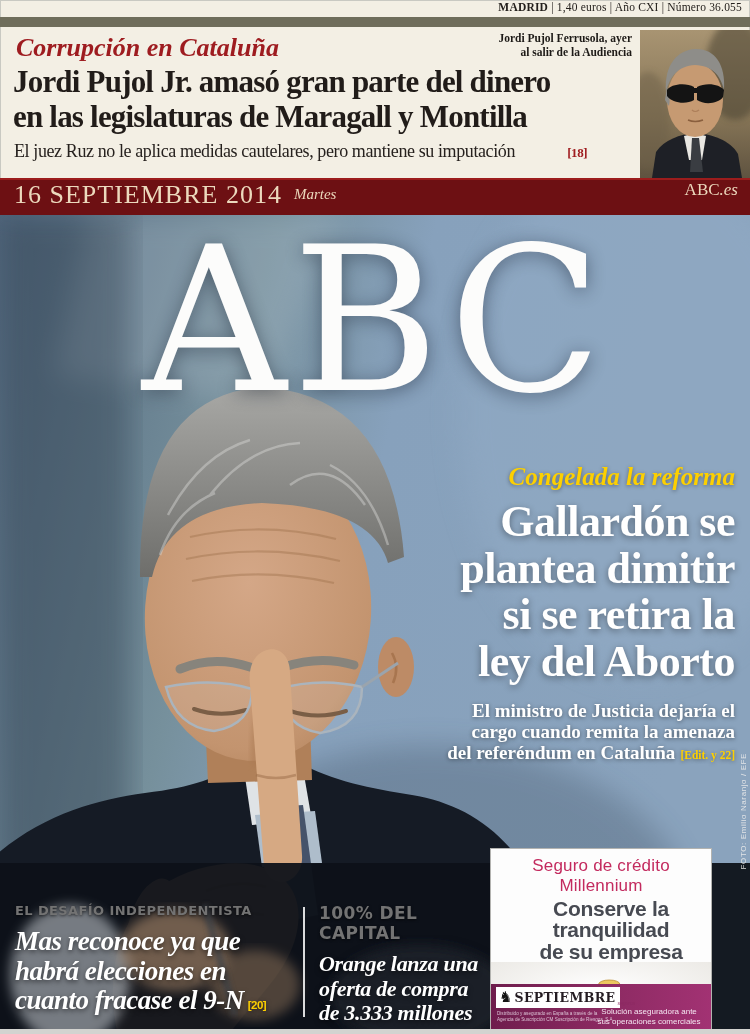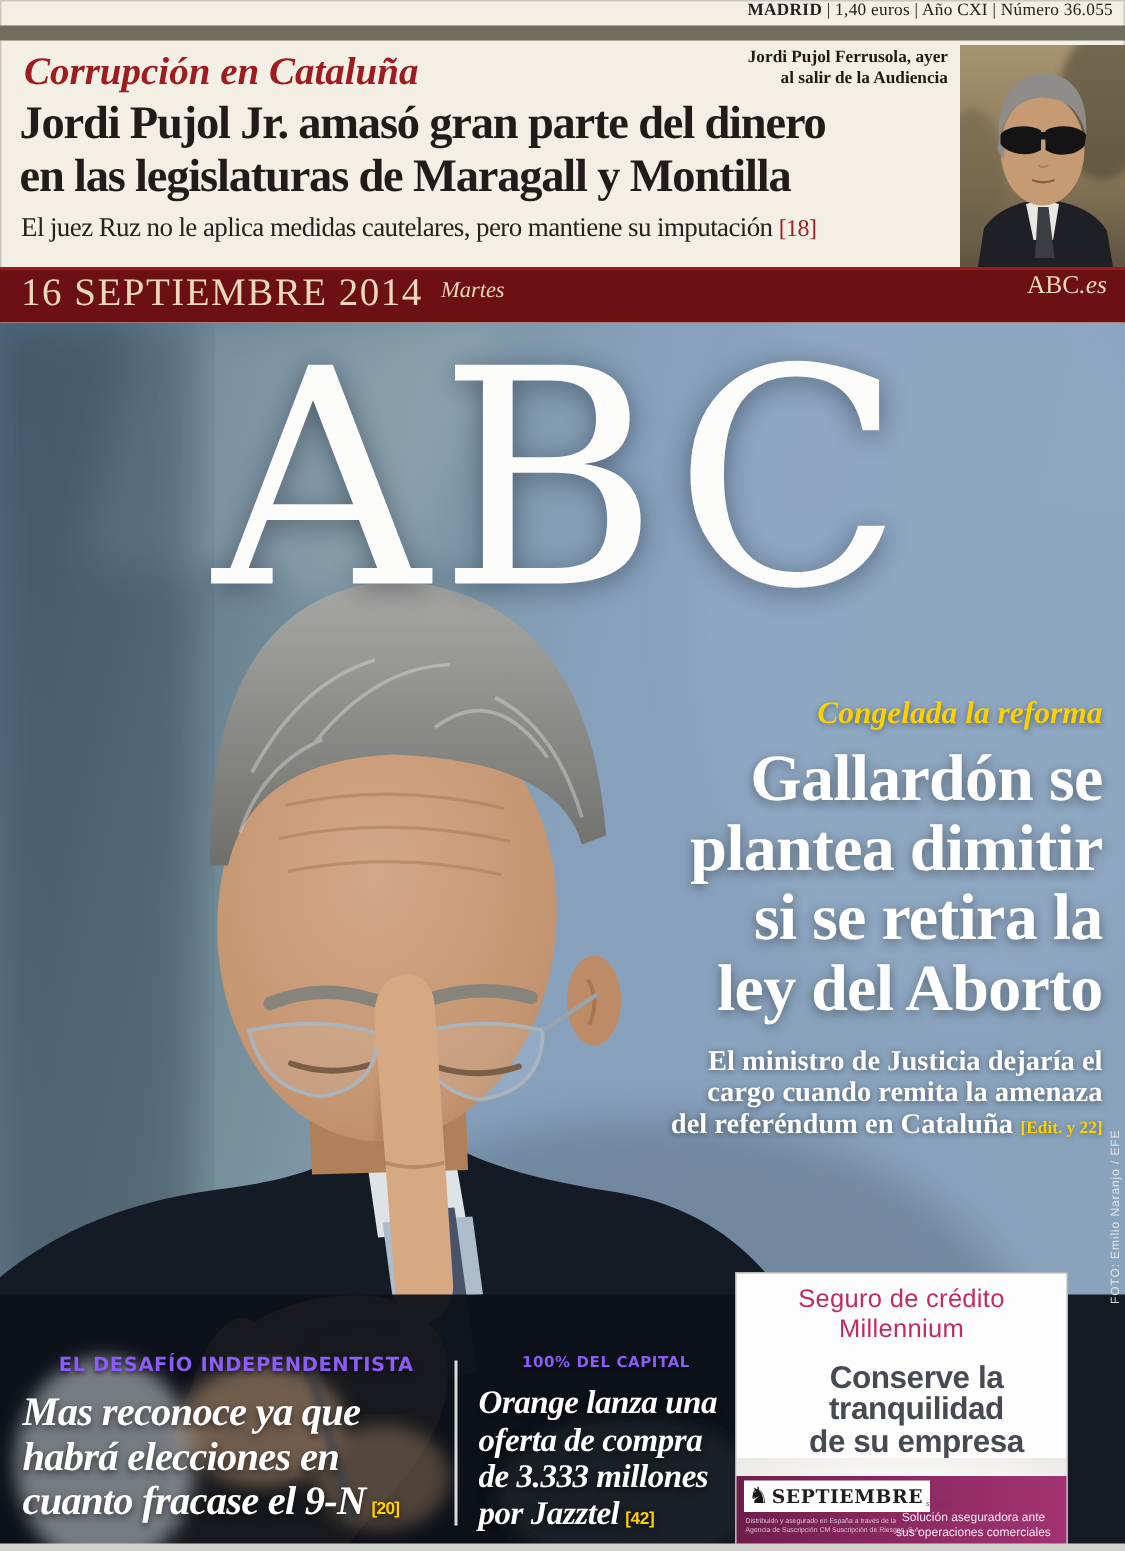--- a/index.html
+++ b/index.html
@@ -6,64 +6,64 @@
   .page{position:relative;width:750px;height:1034px;margin:0 auto;background:#f3efe4;overflow:hidden;
         font-family:"Liberation Serif",serif;box-shadow:inset 0 0 0 1px #c9c9c2;}
   
   .edition-line{position:absolute;top:1px;right:8px;font-size:11.5px;color:#24201d;letter-spacing:.2px;}
   .edition-line .city{font-weight:bold;}
   .olive-bar{position:absolute;top:17px;left:0;right:0;height:10px;background:#6f6d5b;}
   .kicker-top{position:absolute;top:33px;left:16px;font-size:26px;font-weight:bold;font-style:italic;color:#9e1c20;}
   .headline-top{position:absolute;top:64px;left:13px;width:635px;font-size:31px;line-height:1.13;
         font-weight:bold;color:#211c19;letter-spacing:-0.8px;}
   .subhead-top{position:absolute;top:141px;left:14px;width:620px;font-size:18px;color:#26211e;letter-spacing:-.4px;}
-  .subhead-top .ref{color:#a01d20;font-size:16px;font-weight:normal;}
+  .subhead-top .ref{color:#a01d20;font-size:13px;font-weight:bold;margin-left:48px;}
   .pujol-caption{position:absolute;top:32px;right:118px;width:150px;text-align:right;font-size:11.5px;
         font-weight:bold;line-height:1.18;color:#1d1a17;}
   .pujol-photo{position:absolute;top:30px;right:0;width:110px;height:148px;display:block;}
   
   .datebar{position:absolute;top:178px;left:0;right:0;height:37px;background:#6d1013;border-top:2px solid #9c1c1c;
         display:flex;align-items:flex-start;box-sizing:border-box;padding:0 12px 0 14px;color:#ecd9bd;}
   .datebar .date{font-size:26px;letter-spacing:1px;}
   .datebar .day{font-size:15px;font-style:italic;margin-left:12px;margin-top:6px;}
   .datebar .site{margin-left:auto;font-size:17px;}
   .datebar .site .tld{font-style:italic;}
   
   .photo-area{position:absolute;top:215px;left:0;width:750px;height:819px;overflow:hidden;}
   .photo-area > svg.bgphoto{position:absolute;inset:0;display:block;}
   .abc-logo{position:absolute;top:6px;left:0;width:100%;text-align:center;font-family:"DejaVu Serif",serif;
         font-size:200px;line-height:1;color:#fcfcfb;letter-spacing:6px;
         text-shadow:0 3px 18px rgba(15,25,40,.45);}
   .main-story{position:absolute;top:248px;right:15px;width:360px;text-align:right;}
-  .main-story .kicker{font-size:21px;font-weight:bold;font-style:italic;color:#fdd000;
+  .main-story .kicker{font-size:25px;font-weight:bold;font-style:italic;color:#fdd000;
         text-shadow:0 1px 4px rgba(0,0,0,.4);margin-bottom:8px;}
   .main-story .hl{font-size:44px;line-height:1.06;font-weight:bold;color:#fff;
         text-shadow:0 2px 7px rgba(0,0,0,.4);letter-spacing:-.5px;}
   .main-story .deck{margin-top:14px;font-size:19px;line-height:1.12;font-weight:bold;color:#fff;
         text-shadow:0 1px 4px rgba(0,0,0,.45);}
   .main-story .deck .ref{color:#fdd000;font-size:11.5px;margin-left:5px;}
   .photo-credit{position:absolute;right:2px;top:538px;writing-mode:vertical-rl;transform:rotate(180deg);
         font-family:"Liberation Sans",sans-serif;font-size:8px;color:#ececec;letter-spacing:.6px;opacity:.9;}
-  .story-kicker{font-family:"DejaVu Sans",sans-serif;font-weight:bold;color:#8b5cf6;
-        text-shadow:0 1px 3px rgba(0,0,0,.6);letter-spacing:.4px;text-align:center;}
+  .story-kicker{font-family:"DejaVu Sans",sans-serif;font-weight:bold;color:#737373;
+        text-shadow:0 1px 3px rgba(0,0,0,.6);letter-spacing:.4px;}
   .bl-story{position:absolute;left:15px;top:688px;width:285px;}
   .bl-story .story-kicker{font-size:13px;}
   .bl-story .hl{margin-top:9px;font-size:27px;line-height:1.1;font-weight:bold;font-style:italic;color:#fff;
         text-shadow:0 2px 5px rgba(0,0,0,.55);letter-spacing:-.5px;}
   .v-divider{position:absolute;left:303px;top:692px;width:2px;height:110px;background:rgba(255,255,255,.85);}
   .bc-story{position:absolute;left:319px;top:688px;width:170px;}
-  .bc-story .story-kicker{font-size:10px;}
+  .bc-story .story-kicker{font-size:17px;}
   .bc-story .hl{margin-top:9px;font-size:22px;line-height:1.12;font-weight:bold;font-style:italic;color:#fff;
         text-shadow:0 2px 5px rgba(0,0,0,.55);letter-spacing:-.3px;}
   .ref-y{color:#fdd000;font-size:11.5px;font-style:normal;font-weight:bold;margin-left:4px;font-family:"Liberation Sans",sans-serif;}
   
   .ad{position:absolute;left:490px;top:633px;width:222px;height:183px;background:#fdfdfd;border:1px solid #b3b3b0;
         box-sizing:border-box;font-family:"Liberation Sans",sans-serif;}
   .ad-title{margin-top:7px;text-align:center;font-size:17px;color:#c32a5e;letter-spacing:.2px;}
-  .ad-headline{margin-top:12px;text-align:center;font-size:21px;line-height:1.02;font-weight:bold;color:#474a52;letter-spacing:-.3px;padding-left:20px;}
+  .ad-headline{margin-top:2px;text-align:center;font-size:21px;line-height:1.02;font-weight:bold;color:#474a52;letter-spacing:-.3px;padding-left:20px;}
   .ad-image{display:block;width:100%;height:70px;}
   .ad-bottom{position:absolute;left:0;right:0;bottom:0;height:46px;
         background:linear-gradient(90deg,#6f1d4d 0%,#8c2a62 52%,#a23273 100%);}
   .ad-logo-box{position:absolute;left:5px;top:3px;width:124px;height:21px;background:#fff;display:flex;
         align-items:center;padding:0 3px;box-sizing:border-box;}
   .ad-logo-horse{font-size:15px;line-height:1;color:#141414;margin-right:2px;font-family:"DejaVu Sans",sans-serif;}
   .ad-logo-text{font-family:"DejaVu Serif",serif;font-weight:bold;font-size:12.5px;color:#241c22;letter-spacing:.4px;}
   .ad-logo-sub{font-size:5px;color:#8c2a62;align-self:flex-end;margin:0 0 2px 2px;font-style:italic;}
   .ad-fineprint{position:absolute;left:6px;top:27px;width:135px;font-size:4.6px;line-height:1.35;color:#dcc3d6;}
   .ad-contact{position:absolute;right:3px;top:5px;width:118px;text-align:center;color:#f5e6f1;}

